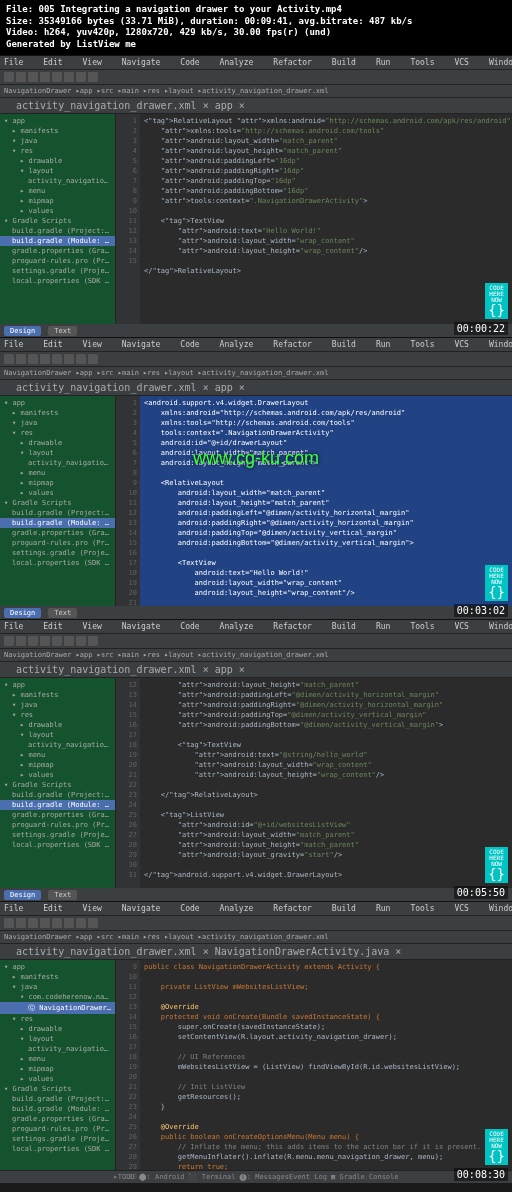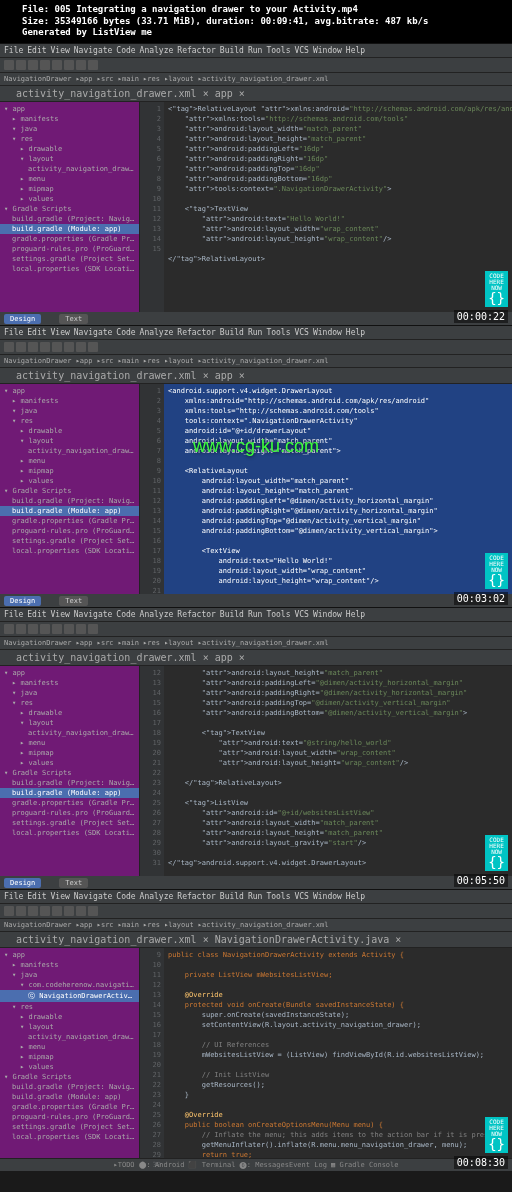--- a/index.html
+++ b/index.html
@@ -1,51 +1,52 @@
 <!DOCTYPE html>
 <html><head>
 <meta charset="utf-8">
 <style>
 *{margin:0;padding:0;box-sizing:border-box;font-family:Menlo,Consolas,monospace}
 body{background:#1a1a1a;color:#bbb;font-size:8px;width:512px}
-.header{background:#000;color:#fff;padding:4px 22px;font-size:9px;line-height:1.3}
+.header{background:#000;color:#fff;padding:4px 6px;font-size:9px;line-height:1.3}
 .header b{font-weight:bold}
 .panel{background:#2b2b2b;border-top:1px solid #111;position:relative;height:282px}
 .menubar{background:#3c3f41;color:#ccc;padding:2px 4px;font-size:8px;border-bottom:1px solid #222}
-.menubar span{margin-right:4px}
+.menubar span{margin-right:20px}
 .toolbar{background:#3c3f41;padding:2px 4px;border-bottom:1px solid #222;display:flex;gap:2px}
 .toolbar .ico{width:10px;height:10px;background:#555;border-radius:1px}
 .breadcrumb{background:#3c3f41;color:#aaa;padding:2px 4px;font-size:7px;border-bottom:1px solid #222}
 .tabs{background:#3c3f41;padding:2px 16px;font-size:10px;border-bottom:1px solid #222;color:#aaa}
 .body{display:flex;height:210px}
-.sidebar{width:140px;background:#701a75;border-right:1px solid #222;overflow:hidden;font-size:7px;color:#aaa;padding:2px 0}
+.sidebar{width:116px;background:#14532d;border-right:1px solid #222;overflow:hidden;font-size:7px;color:#aaa;padding:2px 0}
 .sidebar .item{padding:1px 4px;white-space:nowrap;overflow:hidden;text-overflow:ellipsis}
 .sidebar .item.sel{background:#4b6eaf;color:#fff}
 .sidebar .ind1{padding-left:12px}.sidebar .ind2{padding-left:20px}.sidebar .ind3{padding-left:28px}
 .gutter{width:24px;background:#313335;color:#606366;font-size:7px;text-align:right;padding:2px 3px 2px 0;line-height:10px}
 .editor{flex:1;background:#2b2b2b;font-size:7px;padding:2px 4px;color:#a9b7c6;line-height:10px;overflow:hidden;white-space:pre}
 .editor.sel{background:#214283;color:#fff}
 .kw{color:#cc7832}.str{color:#6a8759}.cmt{color:#808080}.cls{color:#ffc66d}
 .panel4 .editor{background:#2b2b2b}
 .bottombar{background:#3c3f41;padding:2px 4px;font-size:7px;color:#888;display:flex;justify-content:center;border-top:1px solid #222}
 .designtext{background:#3c3f41;padding:2px 4px;font-size:7px}
-.designtext .btn{display:inline-block;padding:1px 6px;background:#4b6eaf;color:#fff;margin-right:18px;border-radius:2px}
+.designtext .btn{display:inline-block;padding:1px 6px;background:#4b6eaf;color:#fff;margin-right:7px;border-radius:2px}
 .designtext .btn2{display:inline-block;padding:1px 6px;background:#555;color:#ccc;border-radius:2px}
 .status{background:#3c3f41;padding:1px 4px;font-size:7px;color:#888;display:flex;justify-content:space-between;border-top:1px solid #222}
 .logo{position:absolute;right:4px;bottom:18px;background:#00c4c4;color:#fff;font-size:6px;padding:2px 3px;text-align:center;line-height:1}
 .logo .icn{font-size:14px;display:block}
 .timestamp{position:absolute;right:4px;bottom:2px;color:#fff;font-size:10px;background:rgba(0,0,0,0.5);padding:1px 3px}
 .watermark{position:absolute;left:50%;transform:translateX(-50%);color:#3cff3c;font-size:18px;font-weight:normal;font-family:Arial;text-shadow:0 0 4px #000;pointer-events:none}
 </style>
 </head>
 <body>
 
 <div class="header">
   <div><b>File: 005 Integrating a navigation drawer to your Activity.mp4</b></div>
   <div><b>Size: 35349166 bytes (33.71 MiB), duration: 00:09:41, avg.bitrate: 487 kb/s</b></div>
+  <div><b>Video: h264, yuv420p, 1280x720, 429 kb/s, 30.00 fps(r) (und)</b></div>
   <div><b>Generated by ListView me</b></div>
 </div>
 
 <div class="panel">
   <div class="menubar" id="mb1"><span>File</span><span>Edit</span><span>View</span><span>Navigate</span><span>Code</span><span>Analyze</span><span>Refactor</span><span>Build</span><span>Run</span><span>Tools</span><span>VCS</span><span>Window</span><span>Help</span></div>
   <div class="toolbar">
       <div class="ico"></div>
       <div class="ico"></div>
       <div class="ico"></div>
       <div class="ico"></div>

